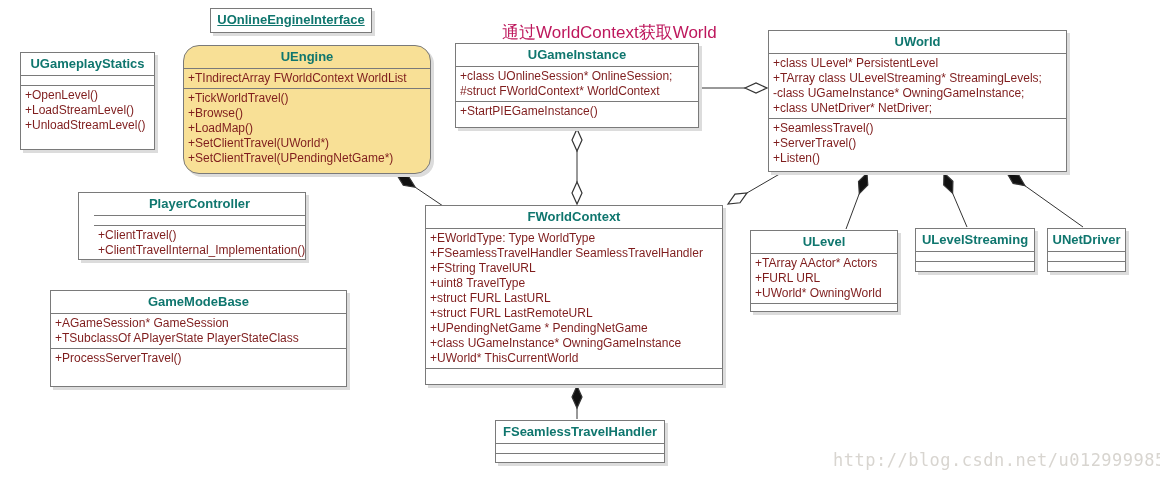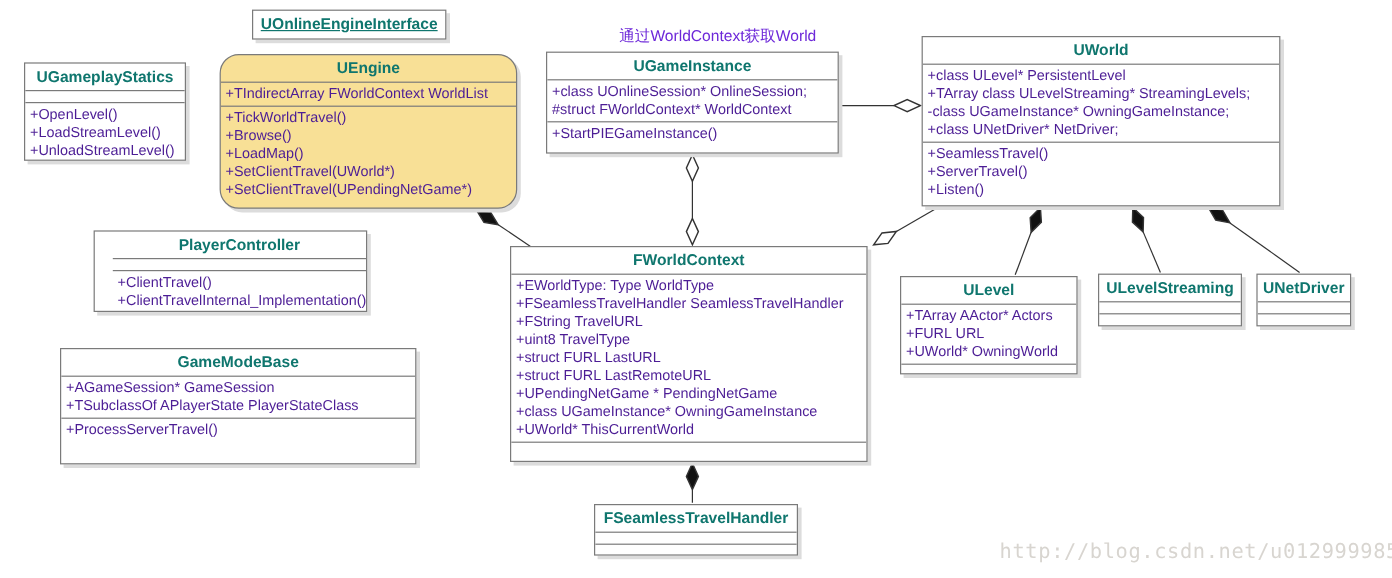--- a/index.html
+++ b/index.html
@@ -15,23 +15,23 @@
   }
   .uml-class .title{
     flex:0 0 auto;text-align:center;font-weight:bold;font-size:13px;
     line-height:16px;padding:3px 4px;white-space:nowrap;color:#0f766e;
   }
   .uml-class .title.underline{text-decoration:underline;}
   .compartment{
     flex:0 0 auto;border-top:1.5px solid #7a7a7a;padding:2px 4px;min-height:5px;
   }
   .compartment:last-child{flex:1 1 auto;}
-  .row{font-size:12px;line-height:15px;white-space:nowrap;color:#4c1d95;}
+  .row{font-size:12px;line-height:15px;white-space:nowrap;color:#7f1d1d;}
   .note{
-    position:absolute;left:516px;top:21px;font-size:13px;color:#6d28d9;
+    position:absolute;left:502px;top:21px;font-size:17px;color:#be185d;
     font-family:"Liberation Sans",sans-serif;white-space:nowrap;
   }
   .watermark{
     position:absolute;left:833px;top:450px;font-size:17px;letter-spacing:0.5px;
     color:#d8d5d0;font-family:"DejaVu Sans Mono",monospace;white-space:nowrap;
   }
 </style>
 </head>
 <body>
 
@@ -49,21 +49,21 @@
       <polygon points="867.0,173.0 867.8,185.1 859.3,193.6 858.5,181.5" fill="#111" stroke="#333333" stroke-width="1.2"></polygon>
       <line x1="846" y1="229" x2="859.2752842850554" y2="193.59924190651898" stroke="#333333" stroke-width="1"></line>
       <polygon points="944.0,173.0 952.9,181.2 952.6,193.2 943.7,185.1" fill="#111" stroke="#333333" stroke-width="1.2"></polygon>
       <line x1="967" y1="227" x2="952.6209654327542" y2="193.2405275377708" stroke="#333333" stroke-width="1"></line>
       <polygon points="1007.0,173.0 1018.9,175.3 1024.9,185.7 1013.1,183.4" fill="#111" stroke="#333333" stroke-width="1.2"></polygon>
       <line x1="1083" y1="227" x2="1024.933968981858" y2="185.74255690816227" stroke="#333333" stroke-width="1"></line>
       <polygon points="577.0,386.0 582.0,397.0 577.0,408.0 572.0,397.0" fill="#111" stroke="#333333" stroke-width="1.2"></polygon>
       <line x1="577" y1="419" x2="577" y2="408" stroke="#333333" stroke-width="1"></line>
     </svg>
   <div id="boxes">
-      <div class="uml-class" style="left: 20px; top: 52px; width: 135px; height: 82px;">
+      <div class="uml-class" style="left: 20px; top: 52px; width: 135px; height: 98px;">
         <div class="title">UGameplayStatics</div>
         <div class="compartment"></div>
         <div class="compartment">
           <div class="row">+OpenLevel()</div>
           <div class="row">+LoadStreamLevel()</div>
           <div class="row">+UnloadStreamLevel()</div>
         </div>
       </div>
       <div class="uml-class" style="left: 210px; top: 8px; width: 162px; height: 25px;">
         <div class="title underline">UOnlineEngineInterface</div>

